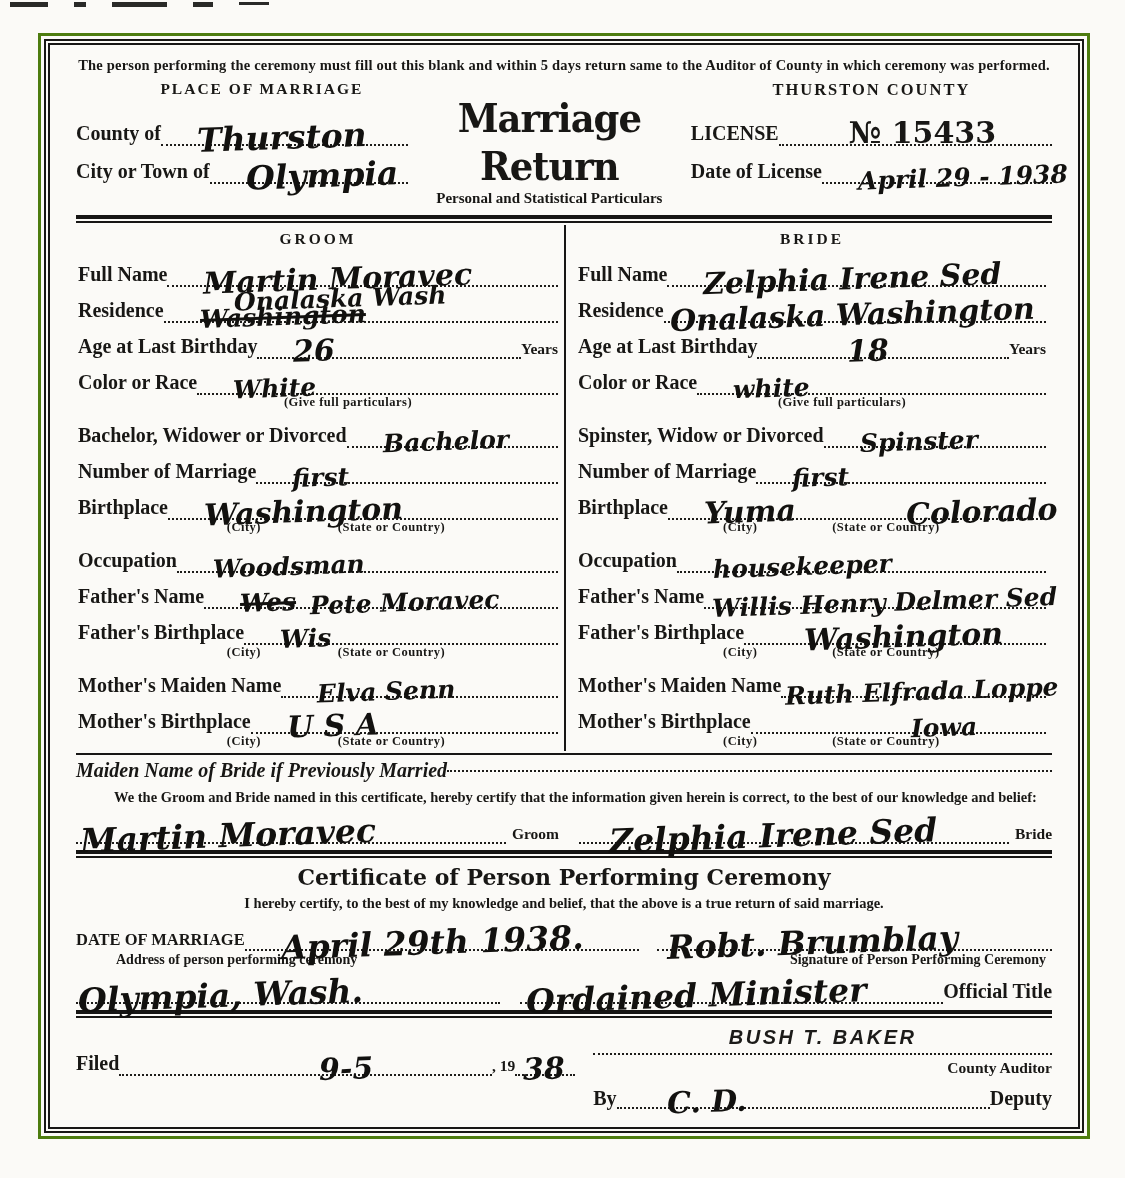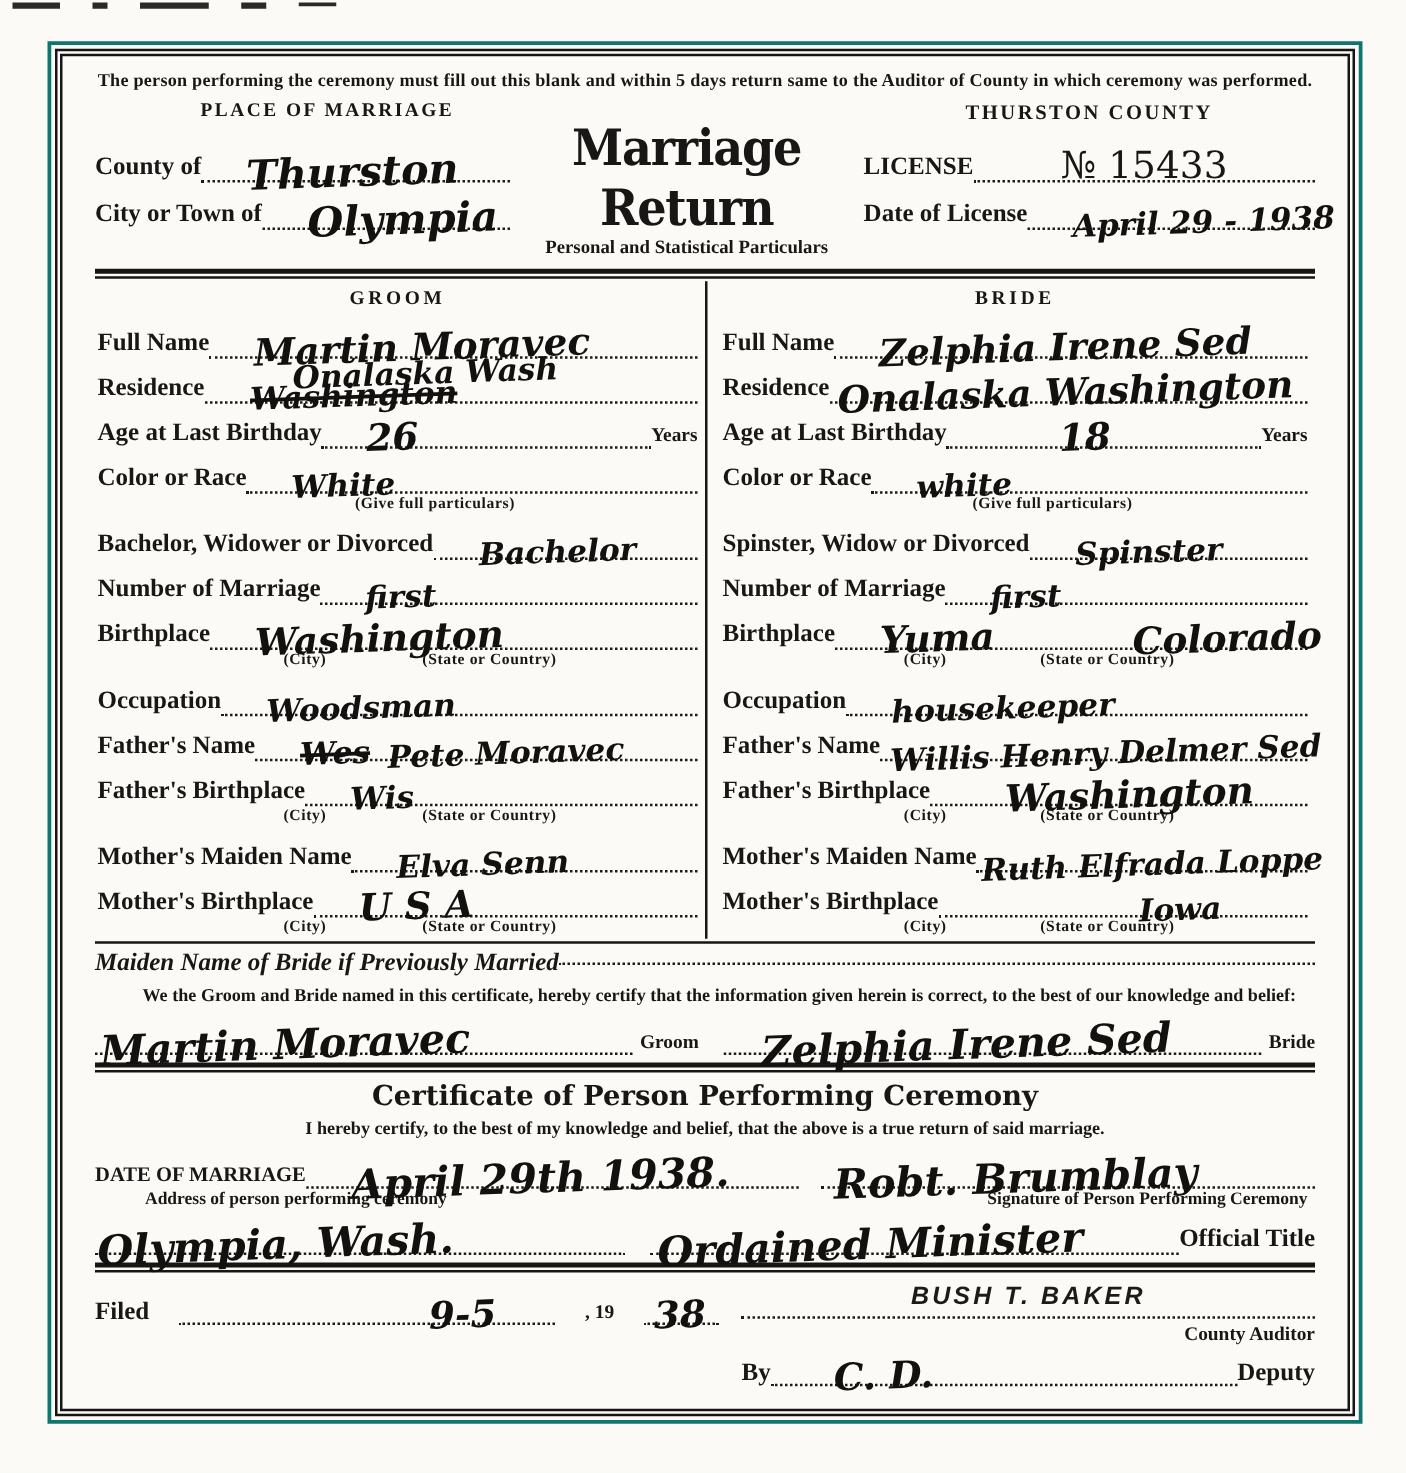--- a/index.html
+++ b/index.html
@@ -6,39 +6,39 @@
   html,body { width:1125px; height:1178px; overflow:hidden; }
   body { background:#f6f5f2; font-family:"Liberation Serif", serif; color:#181715; }
   .page { position:relative; width:1125px; height:1178px; background:#fbfaf7; }
   .scan-marks { position:absolute; top:2px; left:10px; height:8px; }
   .scan-marks i { display:inline-block; height:5px; background:#2a2a28; margin-right:26px; vertical-align:top; }
   .scan-marks i:nth-child(1){width:38px;} .scan-marks i:nth-child(2){width:12px;}
   .scan-marks i:nth-child(3){width:55px;} .scan-marks i:nth-child(4){width:20px;}
   .scan-marks i:nth-child(5){width:30px; height:3px;}
 
   .frame { position:absolute; left:38px; top:33px; width:1052px; height:1106px;
-           border:3px solid #0f766e; padding:3px; background:#fbfaf7; }
+           border:3px solid #4d7c0f; padding:3px; background:#fbfaf7; }
   .frame-mid { border:2px solid #171615; padding:2px; width:100%; height:100%; }
   .frame-inner { border:2px solid #171615; width:100%; height:100%; overflow:hidden; }
   .content { padding:12px 26px 6px 26px; height:100%; display:flex; flex-direction:column; }
 
   .instruction { font-weight:bold; font-size:14.5px; line-height:1.18; text-align:center;
                  max-width:990px; margin:0 auto 4px auto; letter-spacing:0.2px; }
 
   
   .head-grid { display:grid; grid-template-columns: 34% 29% 37%; align-items:start; margin-bottom:6px; }
   .pom { text-align:center; font-weight:bold; font-size:15.5px; letter-spacing:2px; margin:2px 0 10px 40px; }
   .county-name { text-align:center; font-weight:bold; font-size:16.5px; letter-spacing:2px; margin:2px 0 8px 0; }
   .doc-title { font-family:"DejaVu Serif", serif; font-weight:900; font-size:37px; text-align:center;
                margin-top:20px; letter-spacing:-1px; transform:scaleY(1.08); }
   .doc-subtitle { font-weight:bold; font-size:15px; text-align:center; margin-top:4px; white-space:nowrap; }
   .h-row { display:flex; align-items:flex-end; height:38px; }
   .flabel { font-weight:bold; font-size:20px; white-space:nowrap; padding-bottom:1px; }
   .fline { flex:1; border-bottom:2px dotted #1d1c1a; position:relative; display:flex; align-items:flex-end; min-width:0; }
-  .license-no { font-family:"DejaVu Serif", serif; font-weight:400; font-size:30px; line-height:0.9;
+  .license-no { font-family:"DejaVu Serif", serif; font-weight:700; font-size:30px; line-height:0.9;
                 margin:0 0 -2px 70px; white-space:nowrap; }
 
   
   .hw { font-family:"DejaVu Serif", serif; font-style:italic; font-weight:bold; font-size:25px;
         line-height:0.85; color:#12110f; white-space:nowrap; display:inline-block;
         transform:rotate(-2deg); margin:0 0 -6px 36px; }
   .hw-lg { font-size:30px; margin-bottom:-7px; }
   .hw-xl { font-size:33px; margin-bottom:-8px; }
   .hw-above { position:absolute; bottom:12px; left:70px; font-size:25px; margin:0; }
   .struck { text-decoration:line-through; text-decoration-thickness:3px; }
@@ -71,21 +71,21 @@
   
   .cer-title { font-family:"DejaVu Serif", serif; font-weight:900; font-size:22px; text-align:center; margin-top:4px; }
   .cer-line { font-weight:bold; font-size:14.5px; text-align:center; margin:5px 0 0 0; }
   .dom-row { display:flex; align-items:flex-end; height:46px; }
   .dom-row .gap { width:18px; }
   .caps-row { display:flex; justify-content:space-between; font-weight:bold; font-size:14px; height:17px; padding:1px 6px 0 40px; }
   .addr-row { display:flex; align-items:flex-end; height:42px; margin-bottom:4px; }
 
   
   .bottom-grid { display:grid; grid-template-columns: 53% 47%; margin-top:4px; }
-  .filed-cell { display:flex; align-items:center; height:52px; padding-right:18px;gap:24px; }
+  .filed-cell { display:flex; align-items:flex-end; height:52px; padding-right:18px; }
   .printed-19 { font-weight:bold; font-size:15.5px; padding-bottom:1px; }
   .stamp-cell { padding-top:2px; }
   .stamp { font-family:"Liberation Sans", sans-serif; font-weight:bold; font-size:20px; letter-spacing:2.5px;
            text-align:center; color:#1c1b19;font-style:italic; }
   .stamp-line { border-bottom:2px dotted #1d1c1a; height:6px; }
   .auditor { text-align:right; font-weight:bold; font-size:15.5px; margin-top:4px; }
   .by-row { display:flex; align-items:center; height:44px; }
   .press { font-family:"Liberation Sans", sans-serif; font-weight:bold; font-size:9px; letter-spacing:1.5px;
            margin-top:auto; padding:0 0 2px 6px; }
 </style>

